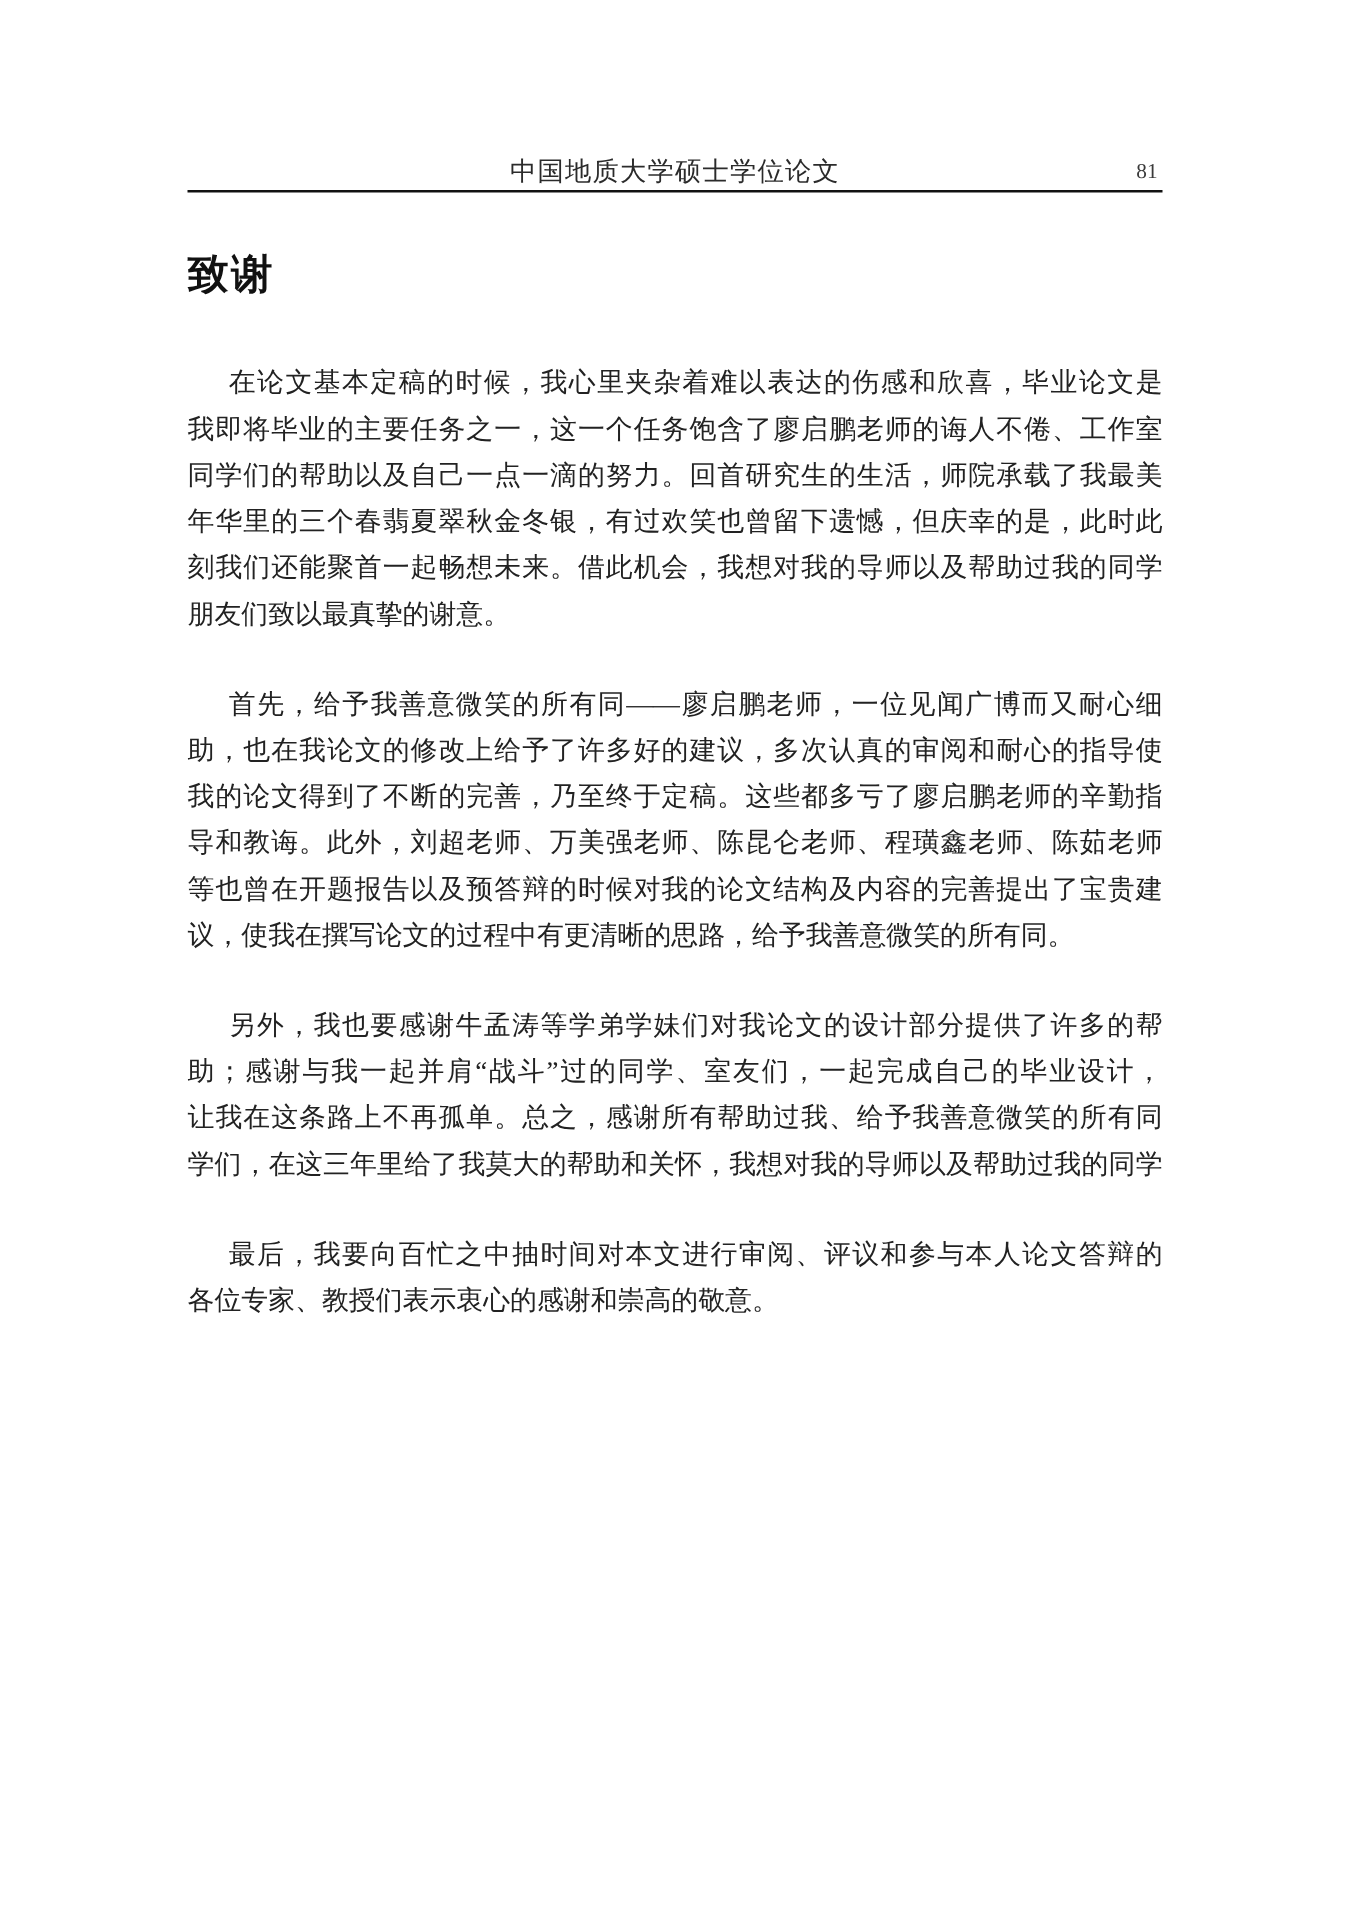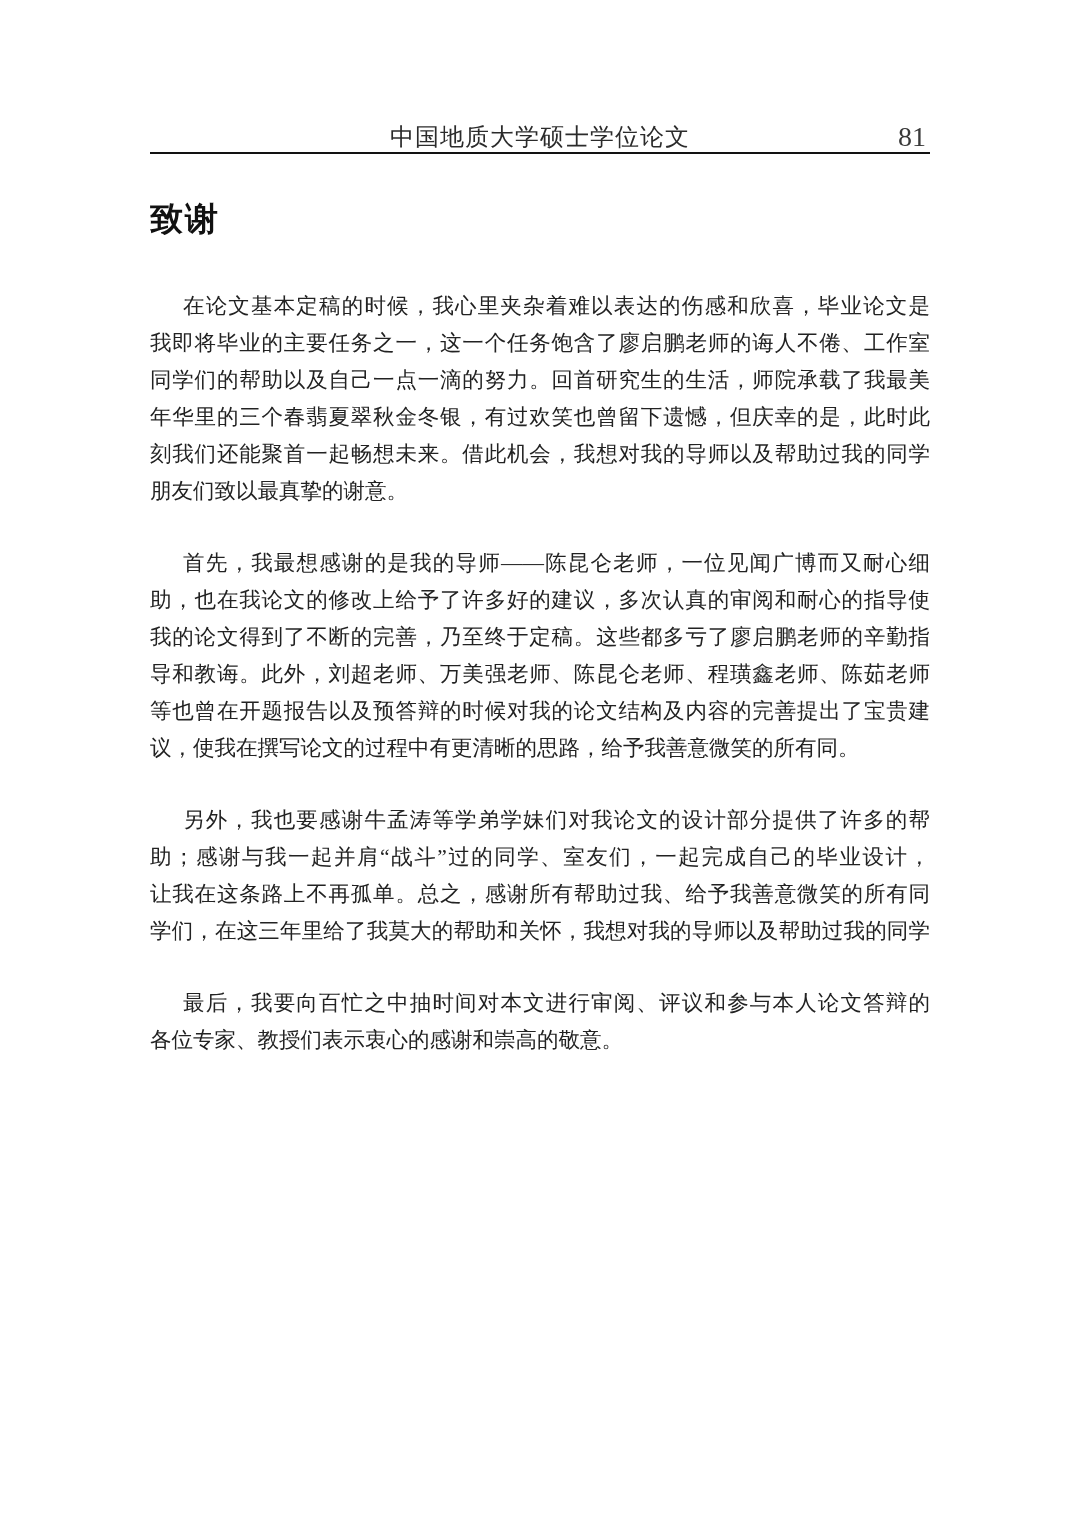--- a/index.html
+++ b/index.html
@@ -19,30 +19,30 @@
   }
   
   .header {
     position: relative;
     padding-top: 124px;
     height: 152px;
   }
   .running-head {
     display: block;
     text-align: center;
-    font-size: 24px;
+    font-size: 21px;
     line-height: 26px;
     letter-spacing: 1px;
     color: #2b2b2b;
   }
   .page-number {
     position: absolute;
     right: 4px;
     bottom: 2px;
-    font-size: 28px;
+    font-size: 17px;
     line-height: 26px;
     color: #3a3a3a;
   }
   .header-rule {
     height: 2px;
     background: #121212;
   }
   
   .doc-title {
     margin-top: 44px;
@@ -90,21 +90,21 @@
     <div class="body-text">
         <div class="paragraph">
           <div class="line first">在论文基本定稿的时候，我心里夹杂着难以表达的伤感和欣喜，毕业论文是</div>
           <div class="line">我即将毕业的主要任务之一，这一个任务饱含了廖启鹏老师的诲人不倦、工作室</div>
           <div class="line">同学们的帮助以及自己一点一滴的努力。回首研究生的生活，师院承载了我最美</div>
           <div class="line">年华里的三个春翡夏翠秋金冬银，有过欢笑也曾留下遗憾，但庆幸的是，此时此</div>
           <div class="line">刻我们还能聚首一起畅想未来。借此机会，我想对我的导师以及帮助过我的同学</div>
           <div class="line last">朋友们致以最真挚的谢意。</div>
         </div>
         <div class="paragraph">
-          <div class="line first">首先，我最想感谢的是我的导师——陈昆仑老师，一位见闻广博而又耐心细</div>
+          <div class="line first">首先，给予我善意微笑的所有同——廖启鹏老师，一位见闻广博而又耐心细</div>
           <div class="line">助，也在我论文的修改上给予了许多好的建议，多次认真的审阅和耐心的指导使</div>
           <div class="line">我的论文得到了不断的完善，乃至终于定稿。这些都多亏了廖启鹏老师的辛勤指</div>
           <div class="line">导和教诲。此外，刘超老师、万美强老师、陈昆仑老师、程璜鑫老师、陈茹老师</div>
           <div class="line">等也曾在开题报告以及预答辩的时候对我的论文结构及内容的完善提出了宝贵建</div>
           <div class="line last">议，使我在撰写论文的过程中有更清晰的思路，给予我善意微笑的所有同。</div>
         </div>
         <div class="paragraph">
           <div class="line first">另外，我也要感谢牛孟涛等学弟学妹们对我论文的设计部分提供了许多的帮</div>
           <div class="line">助；感谢与我一起并肩“战斗”过的同学、室友们，一起完成自己的毕业设计，</div>
           <div class="line">让我在这条路上不再孤单。总之，感谢所有帮助过我、给予我善意微笑的所有同</div>

